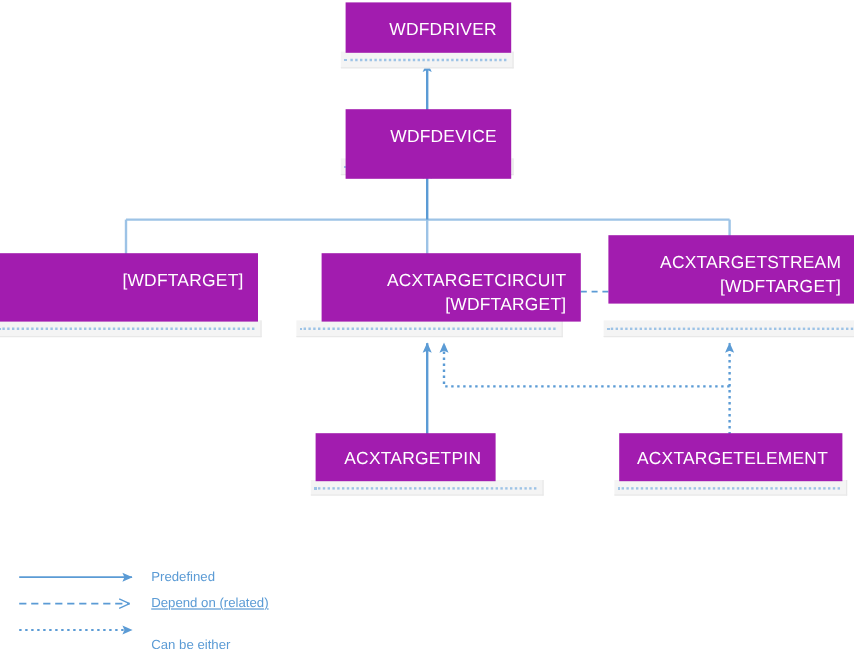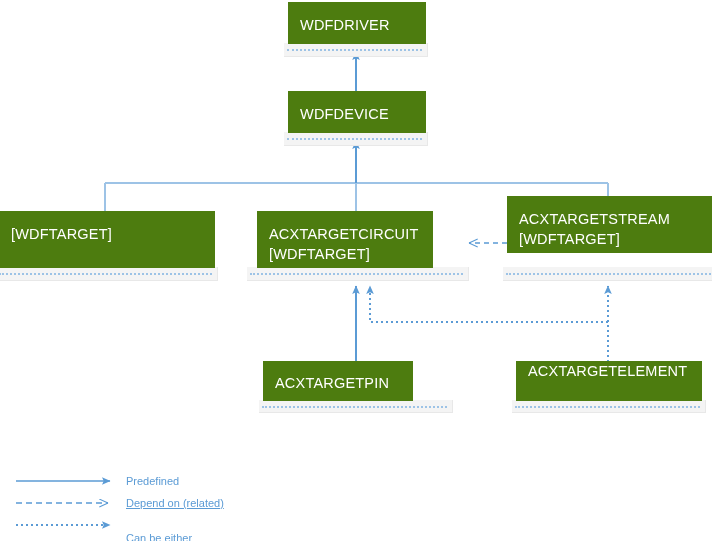--- a/index.html
+++ b/index.html
@@ -19,28 +19,29 @@
   }
   #wires {
     position: absolute;
     left: 0; top: 0;
     width: 712px;
     height: 541px;
   }
   .node {
     position: absolute;
     box-sizing: border-box;
-    background: #4d7c0f;
+    background: #a21caf;
     color: #ffffff;
     font-size: 14.5px;
     line-height: 20px;
     letter-spacing: 0.2px;
     padding: 13px 12px 0 12px;
     z-index: 3;
     user-select: none;
+    text-align: right;
   }
   .node .line2 { display: block; }
   
   .plate {
     position: absolute;
     box-sizing: border-box;
     background: #f4f4f4;
     border-right: 1px solid #e8e8e8;
     border-bottom: 1px solid #e8e8e8;
     z-index: 2;
@@ -125,43 +126,43 @@
   <div class="plate" style="left:-4px;  top:267px; width:222px; height:14px;"></div>
   <div class="plate" style="left:247px; top:267px; width:222px; height:14px;"></div>
   <div class="plate" style="left:503px; top:267px; width:214px; height:14px;"></div>
   <div class="plate" style="left:259px; top:400px; width:194px; height:13px;"></div>
   <div class="plate" style="left:512px; top:400px; width:194px; height:13px;"></div>
 
   <div class="node" style="left:288px; top:2px; width:138px; height:42px;">
     <span>WDFDRIVER</span>
   </div>
 
-  <div class="node" style="left:288px; top:91px; width:138px; height:42px;">
+  <div class="node" style="left:288px; top:91px; width:138px; height:58px;">
     <span>WDFDEVICE</span>
   </div>
 
   <div class="node" style="left:-1px; top:211px; width:216px; height:57px;">
     <span class="line2">[WDFTARGET]</span>
   </div>
 
-  <div class="node" style="left:257px; top:211px; width:176px; height:57px;">
+  <div class="node" style="left:268px; top:211px; width:216px; height:57px;">
     <span>ACXTARGETCIRCUIT</span>
     <span class="line2">[WDFTARGET]</span>
   </div>
 
   <div class="node" style="left:507px; top:196px; width:206px; height:57px;">
     <span>ACXTARGETSTREAM</span>
     <span class="line2">[WDFTARGET]</span>
   </div>
 
   <div class="node" style="left:263px; top:361px; width:150px; height:40px; padding-top:12px;">
     <span>ACXTARGETPIN</span>
   </div>
 
-  <div class="node" style="left:516px; top:361px; width:186px; height:40px; padding-top:0;">
+  <div class="node" style="left:516px; top:361px; width:186px; height:40px; padding-top:12px;">
     <span>ACXTARGETELEMENT</span>
   </div>
 
   <div class="legend-label" style="left:126px; top:474px;">Predefined</div>
   <div class="legend-label" style="left:126px; top:496px;text-decoration:underline;">Depend on (related)</div>
   <div class="legend-label" style="left:126px; top:520px;margin-top:11px;">Can be either</div>
 
 </div>
 
 </body></html>

